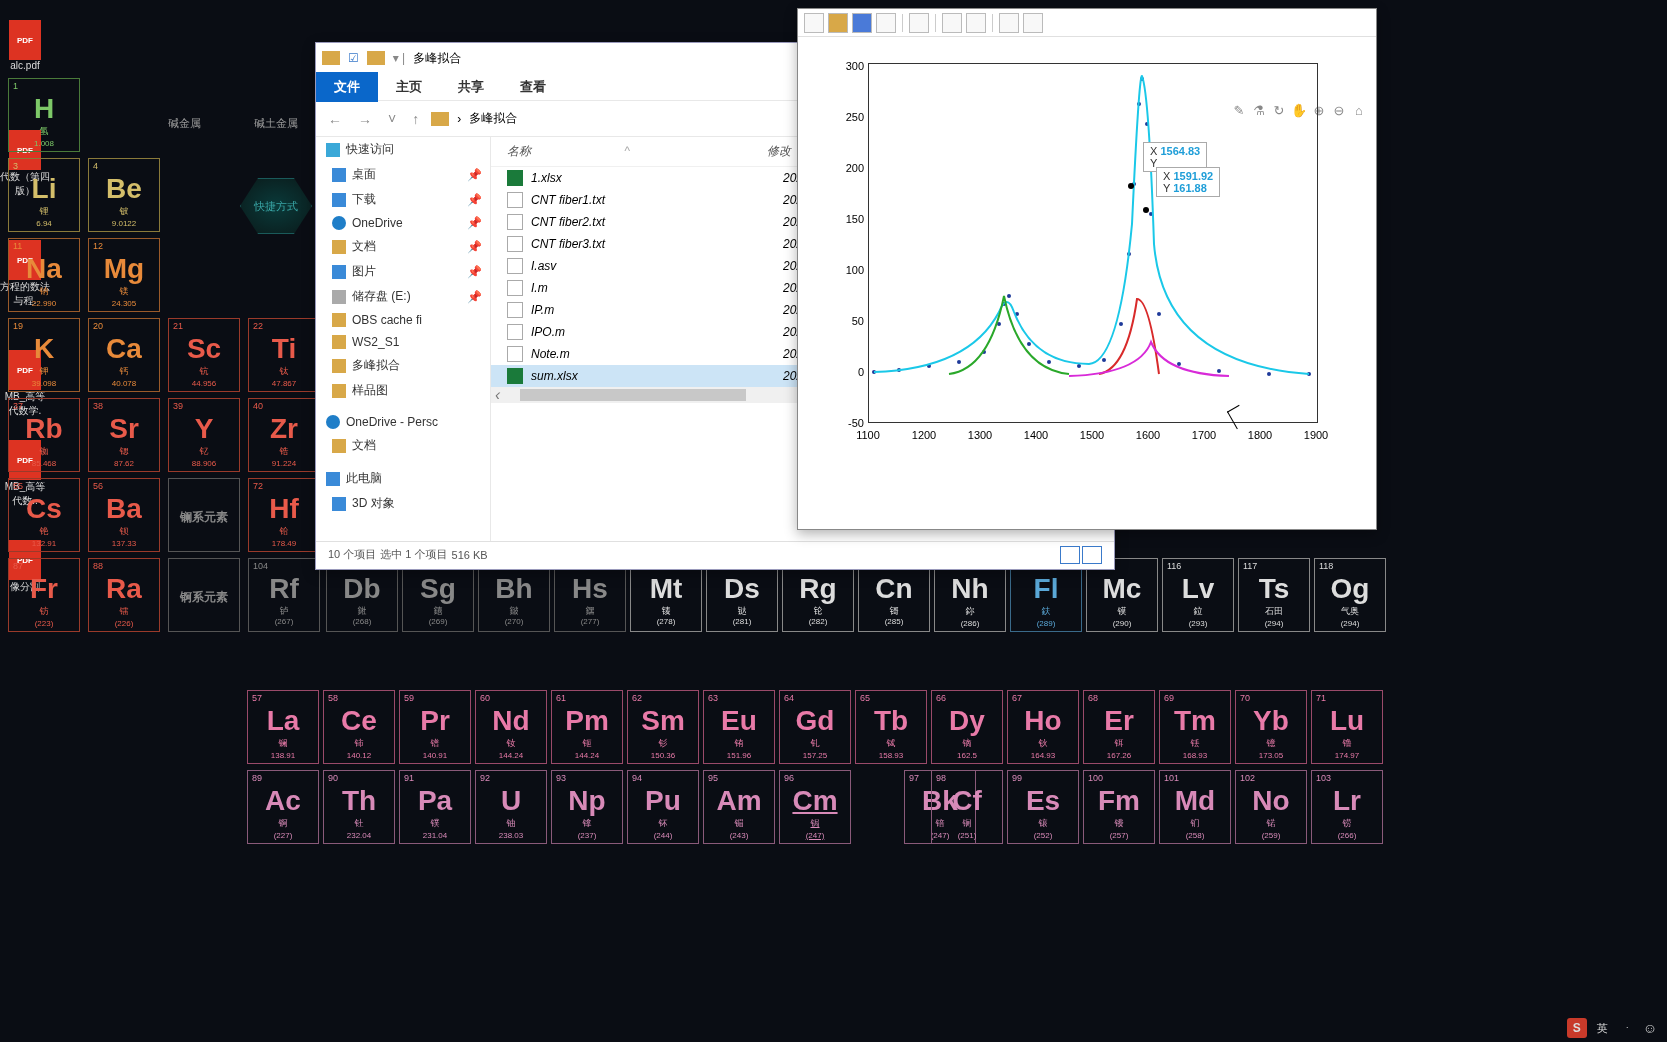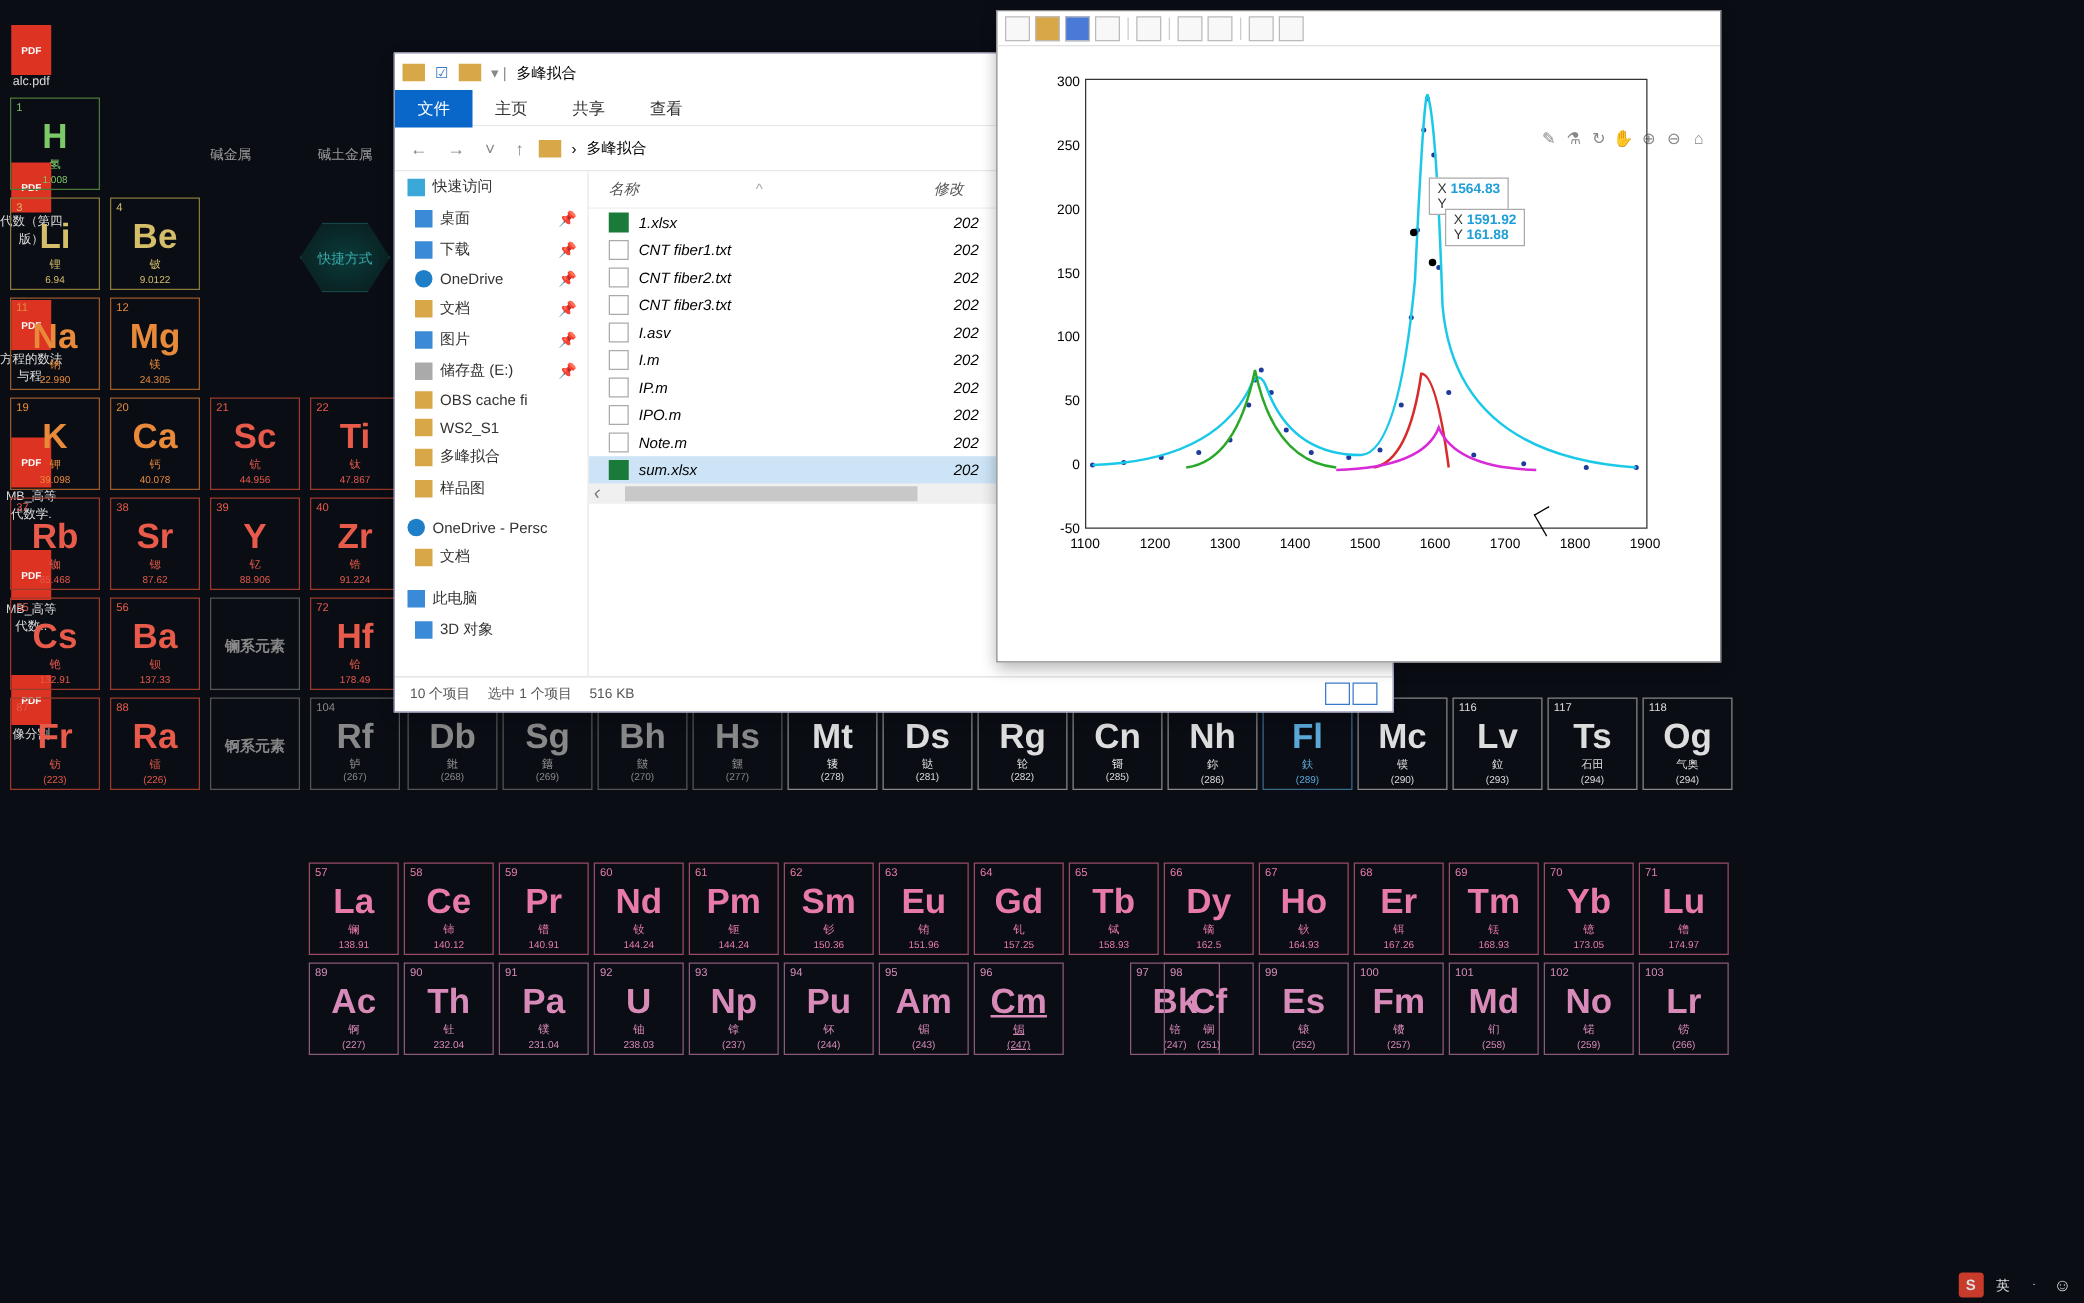--- a/index.html
+++ b/index.html
@@ -26,28 +26,28 @@
 
 .pdf-icon { position: absolute; width: 50px; text-align: center; font-size: 10px; color: #ddd; }
 .pdf-glyph { width: 32px; height: 40px; background: #d32; margin: 0 auto; font-size: 8px; color: #fff; display: flex; align-items: center; justify-content: center; font-weight: bold; }
 
 .shortcut-icon { position: absolute; left: 240px; top: 178px; width: 72px; height: 56px; border: 1px solid #1a5a5a; background: radial-gradient(#0a3a3a, #0a1a1a); color: #3aa8a8; font-size: 11px; display: flex; align-items: center; justify-content: center; clip-path: polygon(25% 0, 75% 0, 100% 50%, 75% 100%, 25% 100%, 0 50%); }
 
 
 .explorer { position: absolute; left: 315px; top: 42px; width: 800px; height: 528px; background: #fff; border: 1px solid #99b; box-shadow: 0 4px 12px rgba(0,0,0,.3); }
 .explorer-tabs { height: 30px; background: #fff; display: flex; align-items: center; gap: 8px; padding: 0 6px; font-size: 12px; }
 .tab-folder-icon { width: 18px; height: 14px; background: #d8a848; display: inline-block; }
-.explorer-ribbon { height: 28px; background: #fff; border-bottom: 1px solid #e8e8e8; display: flex; align-items: center; font-size: 13px; }
+.explorer-ribbon { height: 28px; background: #fff; border-bottom: 1px solid #e8e8e8; display: flex; align-items: center; font-size: 13px; font-weight: bold; }
 .ribbon-tab { padding: 6px 18px; color: #333; }
 .ribbon-tab.active { background: #0a67ca; color: #fff; }
 .explorer-nav { height: 36px; background: #fff; display: flex; align-items: center; padding: 0 8px; gap: 8px; border-bottom: 1px solid #e8e8e8; font-size: 12px; }
 .nav-arrow { color: #888; font-size: 14px; padding: 0 4px; }
 .nav-folder { width: 18px; height: 14px; background: #d8a848; display: inline-block; }
 .explorer-body { display: flex; height: 404px; }
-.explorer-sidebar { width: 155px; border-right: 1px solid #e8e8e8; overflow: hidden; }
+.explorer-sidebar { width: 175px; border-right: 1px solid #e8e8e8; overflow: hidden; }
 .sb-item { display: flex; align-items: center; gap: 6px; padding: 4px 8px 4px 16px; font-size: 12px; color: #333; }
 .sb-item.top { padding-left: 10px; font-size: 12px; }
 .sb-pin { color: #3a7aca; flex: 0 0 auto; margin-left: auto;}
 .sb-icon { width: 14px; height: 14px; flex: 0 0 14px; }
 .icon-blue { background: #3a8ad8; }
 .icon-folder { background: #d8a848; }
 .icon-drive { background: #aaa; }
 .icon-cloud { background: #1f7ec8; border-radius: 50%; }
 .icon-pc { background: #3a8ad8; }
 .icon-star { background: #3aa8d8; }
@@ -56,21 +56,21 @@
 .col-name { flex: 0 0 260px; }
 .col-date { flex: 0 0 80px; }
 .file-row { display: flex; align-items: center; padding: 3px 16px; font-size: 12px; gap: 8px; }
 .file-row.selected { background: #cce4f6; }
 .file-icon { width: 16px; height: 16px; flex: 0 0 16px; }
 .fi-xlsx { background: #1a7a3a; }
 .fi-txt { background: #fff; border: 1px solid #aaa; }
 .fi-m { background: #fff; border: 1px solid #aaa; }
 .file-name { flex: 0 0 244px; }
 .file-date { flex: 0 0 80px; }
-.explorer-status { height: 26px; border-top: 1px solid #e0e0e0; display: flex; align-items: center; padding: 0 12px; font-size: 11px; color: #555; gap: 14px; }
+.explorer-status { height: 26px; border-top: 1px solid #e0e0e0; display: flex; align-items: center; padding: 0 12px; font-size: 11px; color: #555; gap: 4px; }
 .view-icons { margin-left: auto; display: flex; gap: 2px; }
 .view-icon { width: 20px; height: 18px; border: 1px solid #3a7aca; display: inline-block; }
 .scrollbar-h { height: 16px; background: #f0f0f0; display: flex; align-items: center; }
 .sb-track { flex: 1; height: 12px; background: #f0f0f0; margin: 0 16px; position: relative; }
 .sb-track::after { content: ''; position: absolute; left: 0; width: 40%; height: 100%; background: #c8c8c8; }
 
 
 .figwin { position: absolute; left: 797px; top: 8px; width: 580px; height: 522px; background: #fff; border: 1px solid #888; box-shadow: 0 4px 12px rgba(0,0,0,.3); }
 .fig-titlebar { height: 28px; display: flex; align-items: center; padding: 0 8px; font-size: 13px; background: #fff; border-bottom: 1px solid #eee; }
 .fig-mlicon { width: 16px; height: 16px; background: #d8582a; margin-right: 6px; }

